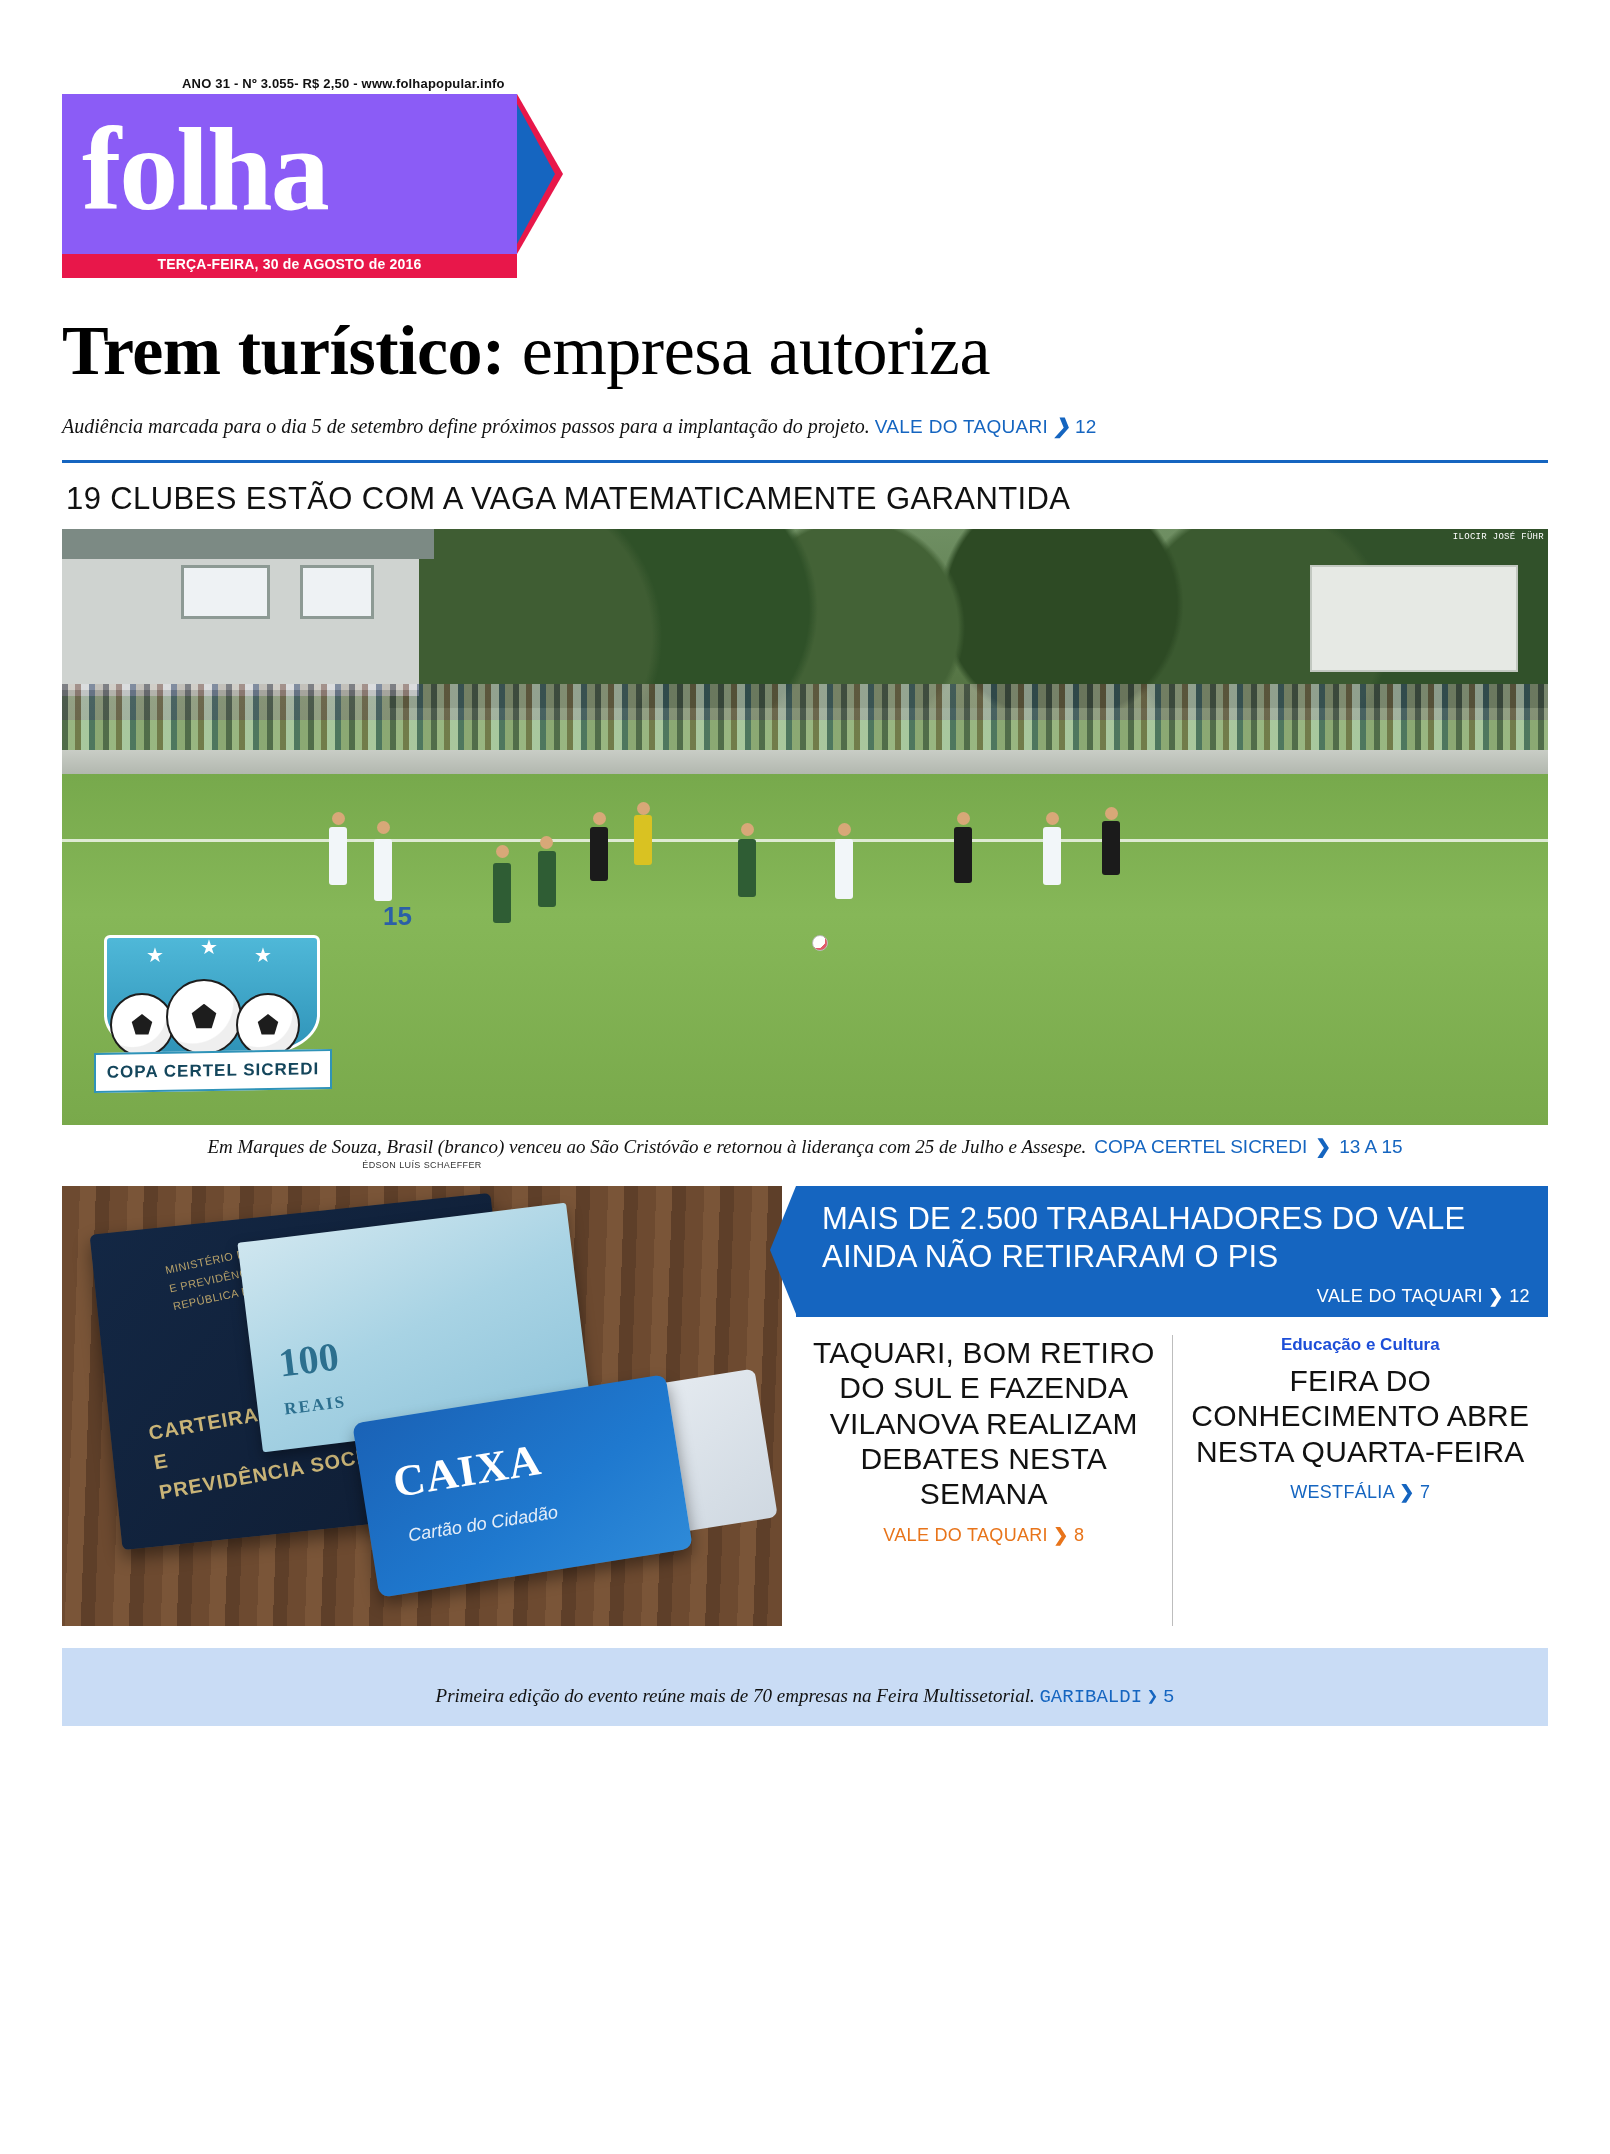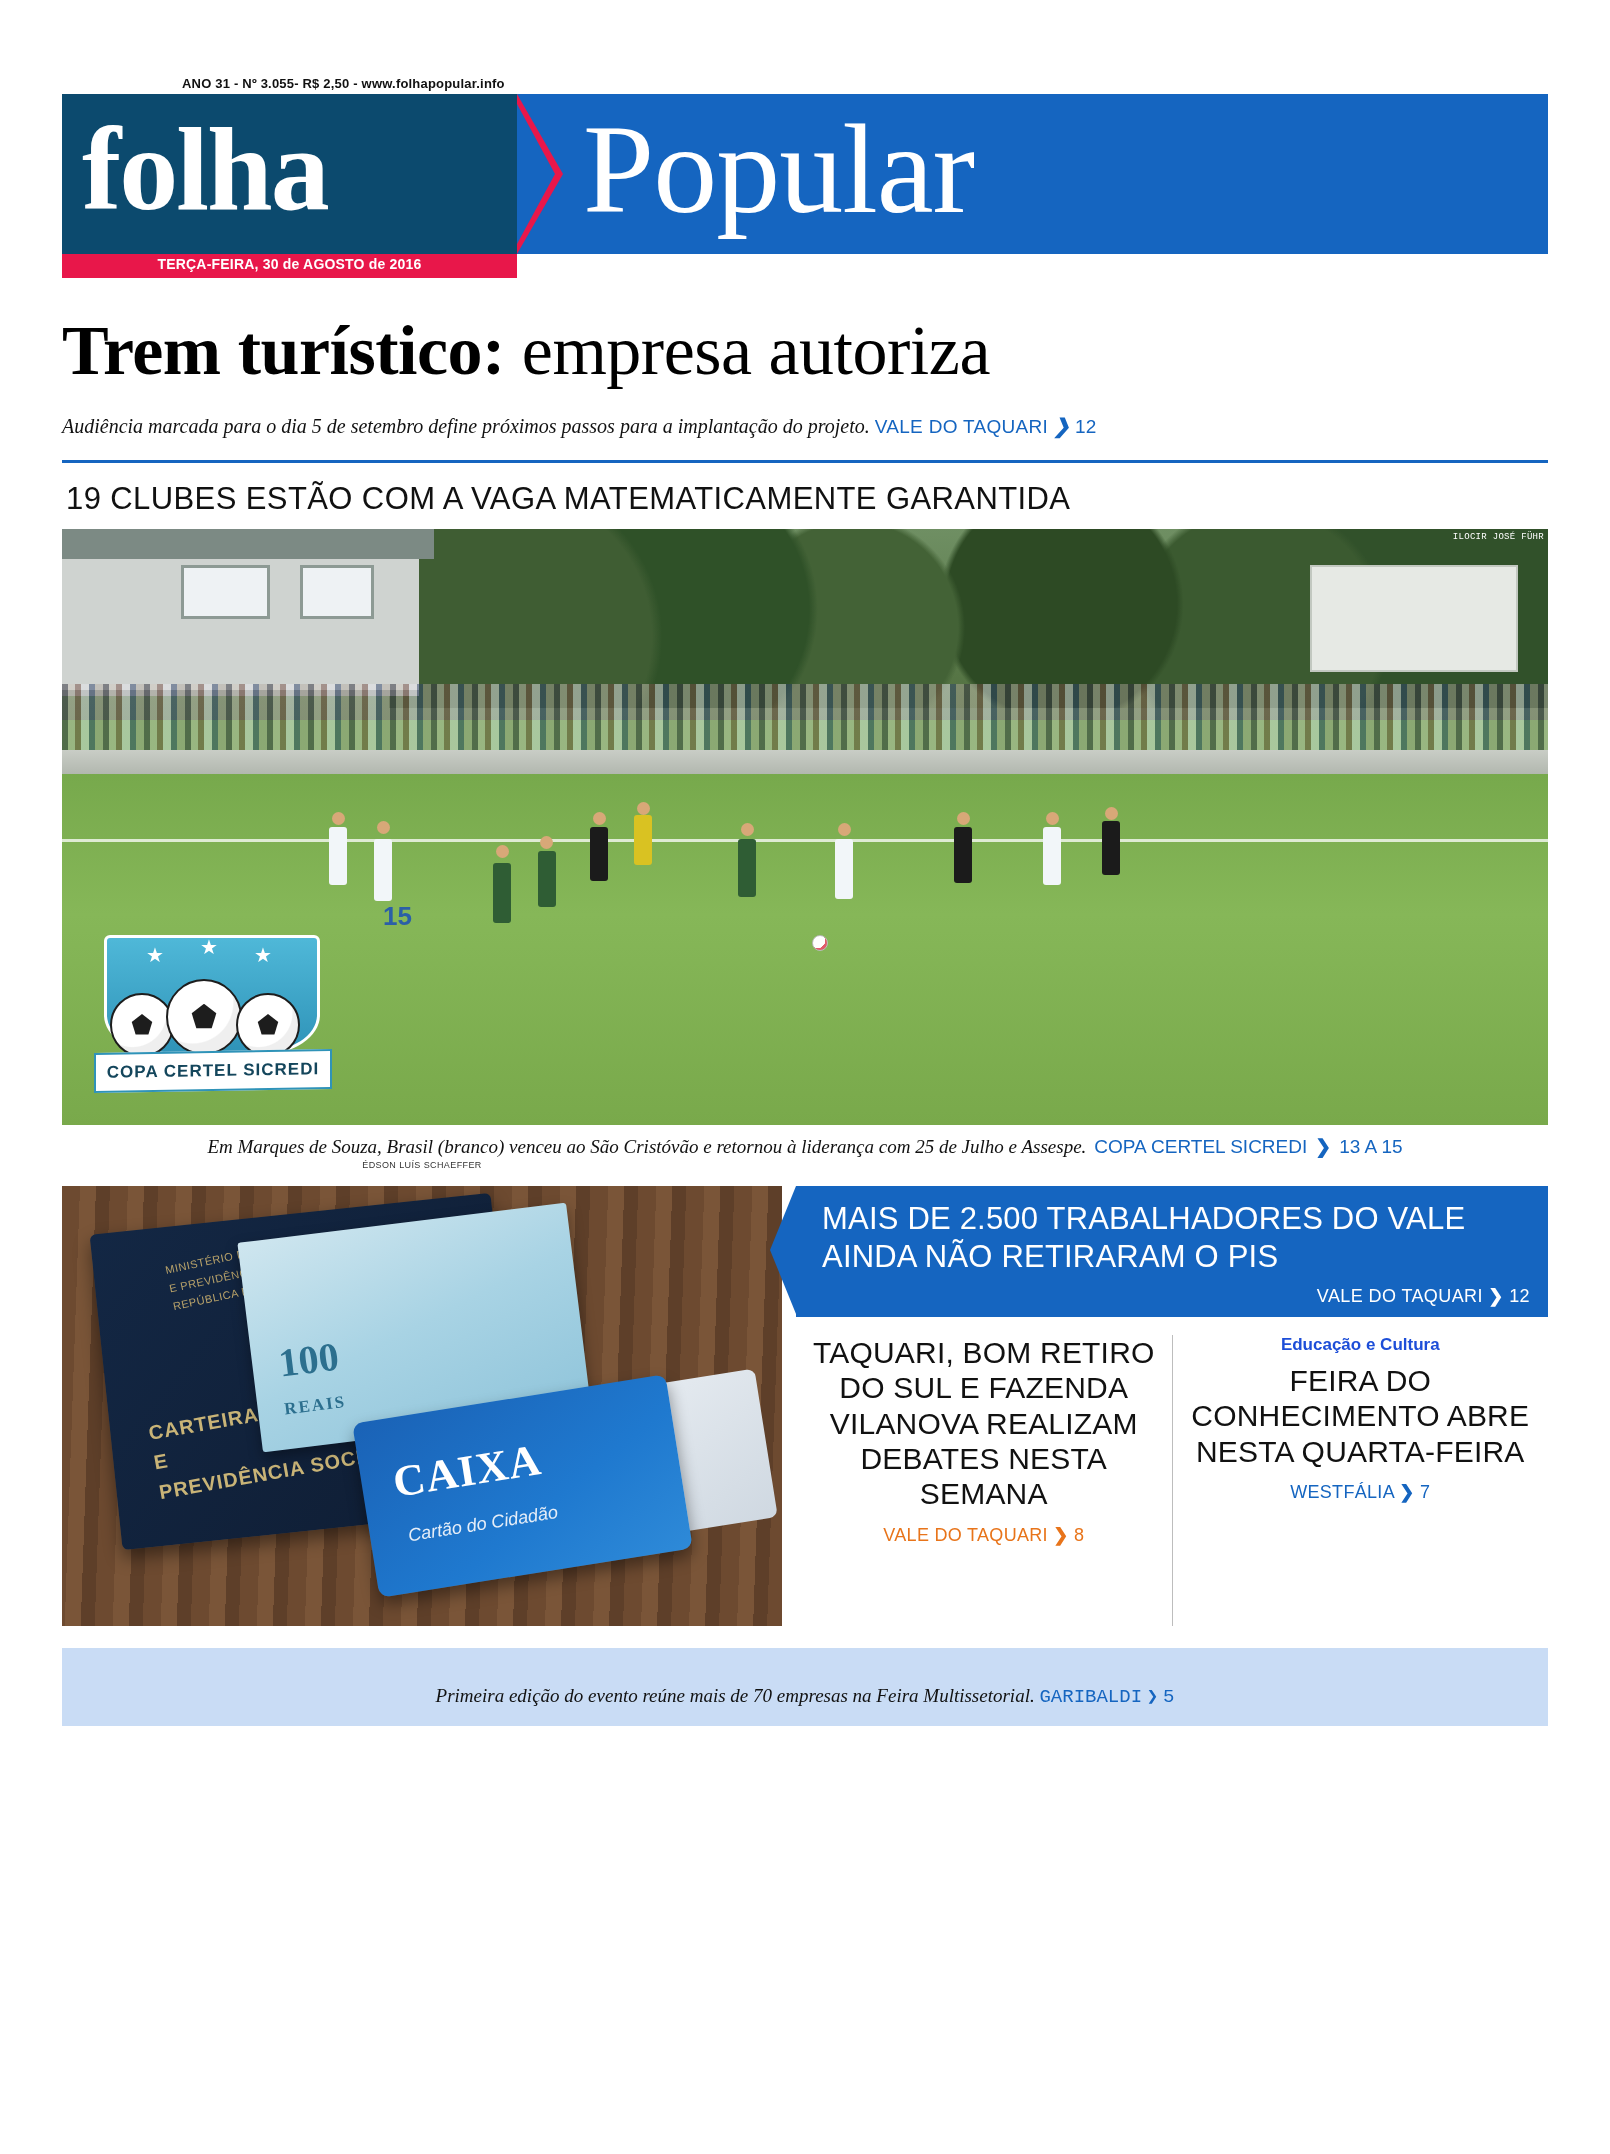--- a/index.html
+++ b/index.html
@@ -32,21 +32,21 @@
     padding-bottom: 3px;
     white-space: nowrap;
   }
   .masthead {
     position: relative;
     display: flex;
     height: 160px;
     width: 100%;
   }
   .mast-red {
-    background: #0c4a6e;
+    background: #8b5cf6;
     width: 455px;
     position: relative;
     display: flex;
     align-items: center;
     overflow: visible;
   }
   .mast-red .folha {
     color: #ffffff;
     font-family: "Liberation Serif", serif;
     font-size: 118px;
@@ -486,23 +486,20 @@
   <div class="masthead-top">
     <div class="masthead-meta">ANO 31 - Nº 3.055- R$ 2,50  -  www.folhapopular.info</div>
   </div>
 
   <div class="masthead">
     <div class="mast-red">
       <div class="folha">folha</div>
     </div>
     <div class="chevron-mast"></div>
     <div class="chevron-mast-inner"></div>
-    <div class="mast-blue">
-      <div class="popular">Popular</div>
-    </div>
   </div>
   <div class="masthead-date">TERÇA-FEIRA, 30 de AGOSTO de 2016</div>
 
   <div class="lead">
     <h1>
       <span class="b">Trem turístico:</span><span> empresa autoriza</span><br>
     </h1>
     <div class="sub">
       <span>Audiência marcada para o dia 5 de setembro define próximos passos para a implantação do projeto.</span>
       <span class="sec">VALE DO TAQUARI</span>

